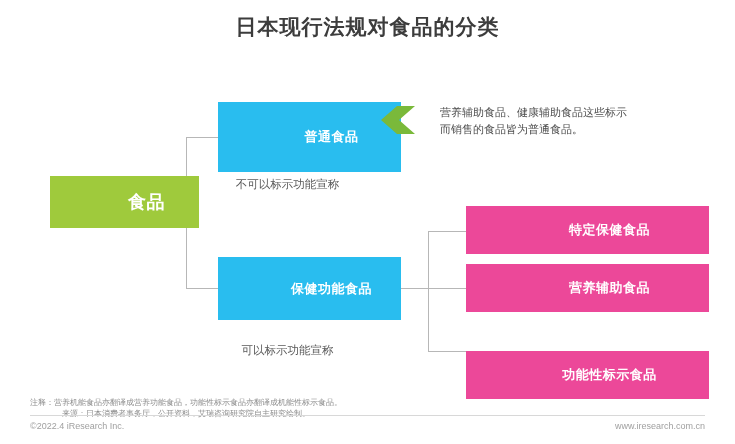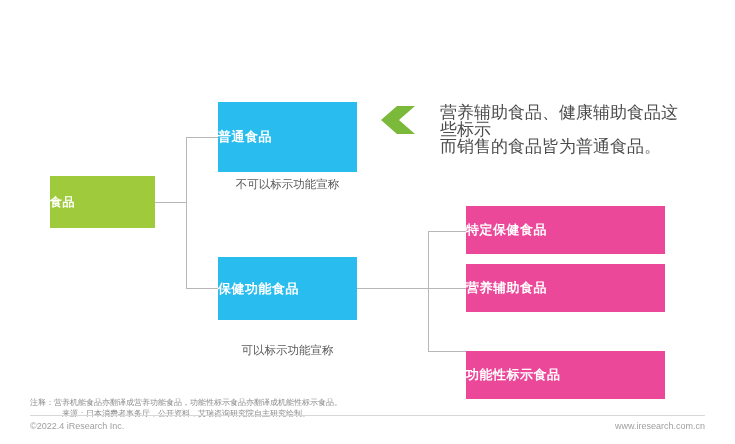--- a/index.html
+++ b/index.html
@@ -21,39 +21,40 @@
   }
 
   
   .line{position:absolute;background:#b7b7b7;}
   .line.h{height:1px;}
   .line.v{width:1px;}
 
   
   .node{
     position:absolute;
-    display:flex;align-items:center;
+    display:flex;align-items:center;justify-content:center;
     color:#ffffff;font-weight:bold;
     text-align:center;
     letter-spacing:.5px;
+    padding-left:44px;
   }
-  .node-green{background:#9fca3c;font-size:12px;}
+  .node-green{background:#9fca3c;font-size:18px;}
   .node-blue{background:#29bdef;font-size:13px;}
   .node-yellow{background:#ec4899;font-size:13px;}
 
   
   .caption{
     position:absolute;
     font-size:11.5px;color:#5a5a5a;
     text-align:center;
     white-space:nowrap;
   }
   .callout-text{
     position:absolute;
-    font-size:17px;color:#4c4c4c;
+    font-size:11px;color:#4c4c4c;
     line-height:17px;
     width:250px;
   }
 
   
   .footnotes{
     position:absolute;left:30px;top:397px;
     font-size:8px;color:#8c8c8c;line-height:11px;
     white-space:nowrap;
     text-align:center;
@@ -69,20 +70,21 @@
   .weburl{
     position:absolute;right:30px;top:421px;
     font-size:9px;color:#a0a0a0;
   }
 </style>
 </head>
 <body>
 
 <div id="stage">
 
+  <div class="title">日本现行法规对食品的分类</div>
 
   <div class="line h" style="left:155px;top:202px;width:31px;"></div>
   <div class="line v" style="left:186px;top:137px;height:151px;"></div>
   <div class="line h" style="left:186px;top:137px;width:32px;"></div>
   <div class="line h" style="left:186px;top:288px;width:32px;"></div>
 
   <div class="line h" style="left:357px;top:288px;width:71px;"></div>
   <div class="line v" style="left:428px;top:231px;height:121px;"></div>
   <div class="line h" style="left:428px;top:231px;width:38px;"></div>
   <div class="line h" style="left:428px;top:288px;width:38px;"></div>

